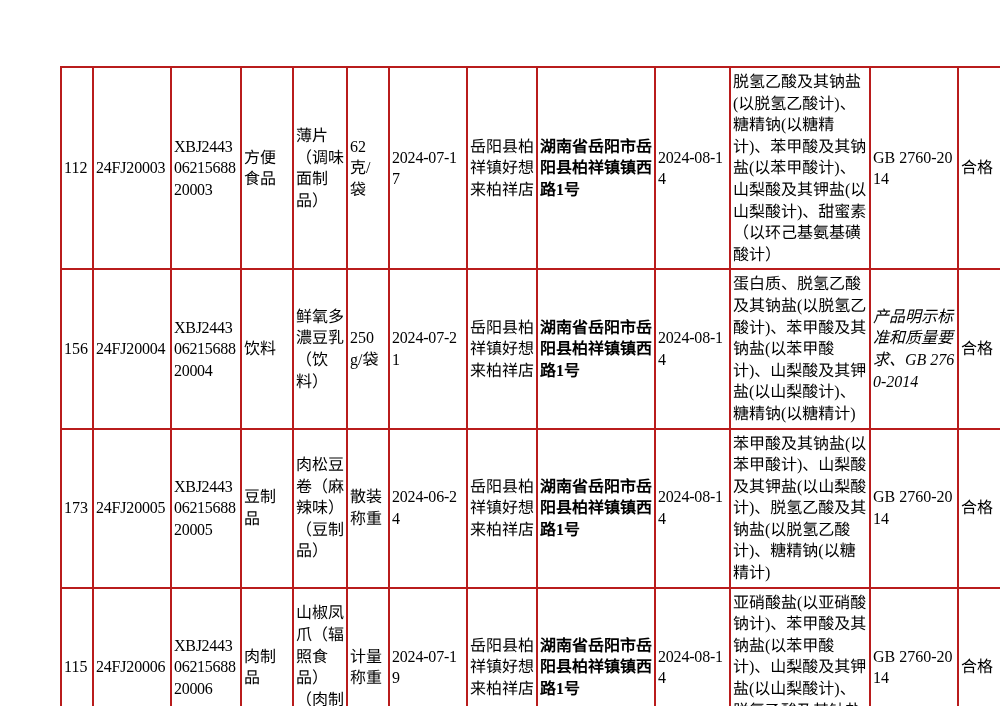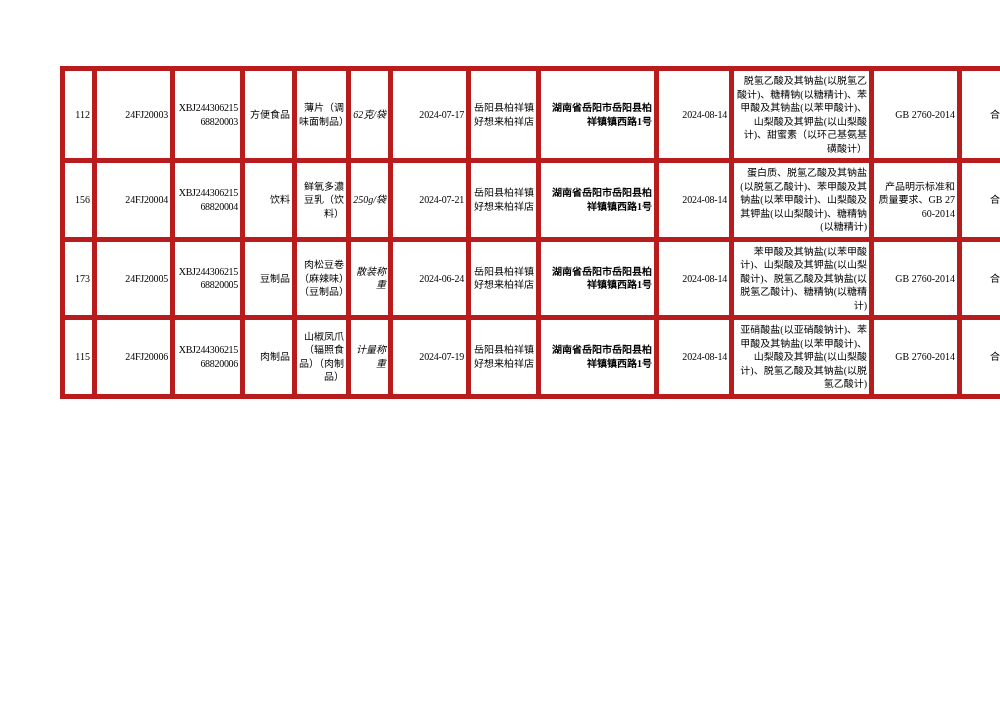--- a/index.html
+++ b/index.html
@@ -26,25 +26,25 @@
     top: 66px;
     width: 880px;
   }
   table.insp {
     border-collapse: collapse;
     table-layout: fixed;
     width: 880px;
     background: #ffffff;
   }
   table.insp td {
-    border: 5px solid #b91c1c;
+    border: 2px solid #b91c1c;
     padding: 3px 2px;
-    text-align: right;
+    text-align: left;
     vertical-align: middle;
-    font-size: 10px;
+    font-size: 16px;
     line-height: 1.35;
     word-break: break-all;
     font-family: "Liberation Serif", "DejaVu Serif", serif;
   }
   
   col.c0 { width: 32px; }
   col.c1 { width: 78px; }
   col.c2 { width: 70px; }
   col.c3 { width: 52px; }
   col.c4 { width: 54px; }
@@ -55,29 +55,29 @@
   col.c9 { width: 75px; }
   col.c10 { width: 140px; }
   col.c11 { width: 88px; }
   col.c12 { width: 55px; }
 
   td.col-index { font-size: 12px; }
   td.col-sample-no { font-size: 11.5px; letter-spacing: -0.2px; margin-left: 28px; }
   td.col-report-no { font-size: 11.5px; letter-spacing: -0.3px; }
   td.col-category { font-size: 12px; }
   td.col-name { font-size: 11.5px; }
-  td.col-spec { font-size: 11.5px; font-style: italic; }
+  td.col-spec { font-size: 11.5px; }
   td.col-prod-date { font-size: 11.5px; letter-spacing: -0.2px; margin-top: 28px; }
   td.col-store { font-size: 11.5px; }
   td.col-address { font-size: 11.5px; font-weight: bold; }
   td.col-insp-date { font-size: 11.5px; letter-spacing: -0.2px; }
   td.col-items { font-size: 11.5px; text-align: center; }
   td.col-standard { font-size: 11.5px; }
   td.col-result { font-size: 12px; }
-  td.italic-std { }
+  td.italic-std { font-style: italic; }
 </style>
 </head>
 <body>
 
 <div class="page">
   <div class="table-wrap">
     <table class="insp">
       <colgroup>
         <col class="c0">
           <col class="c1">

